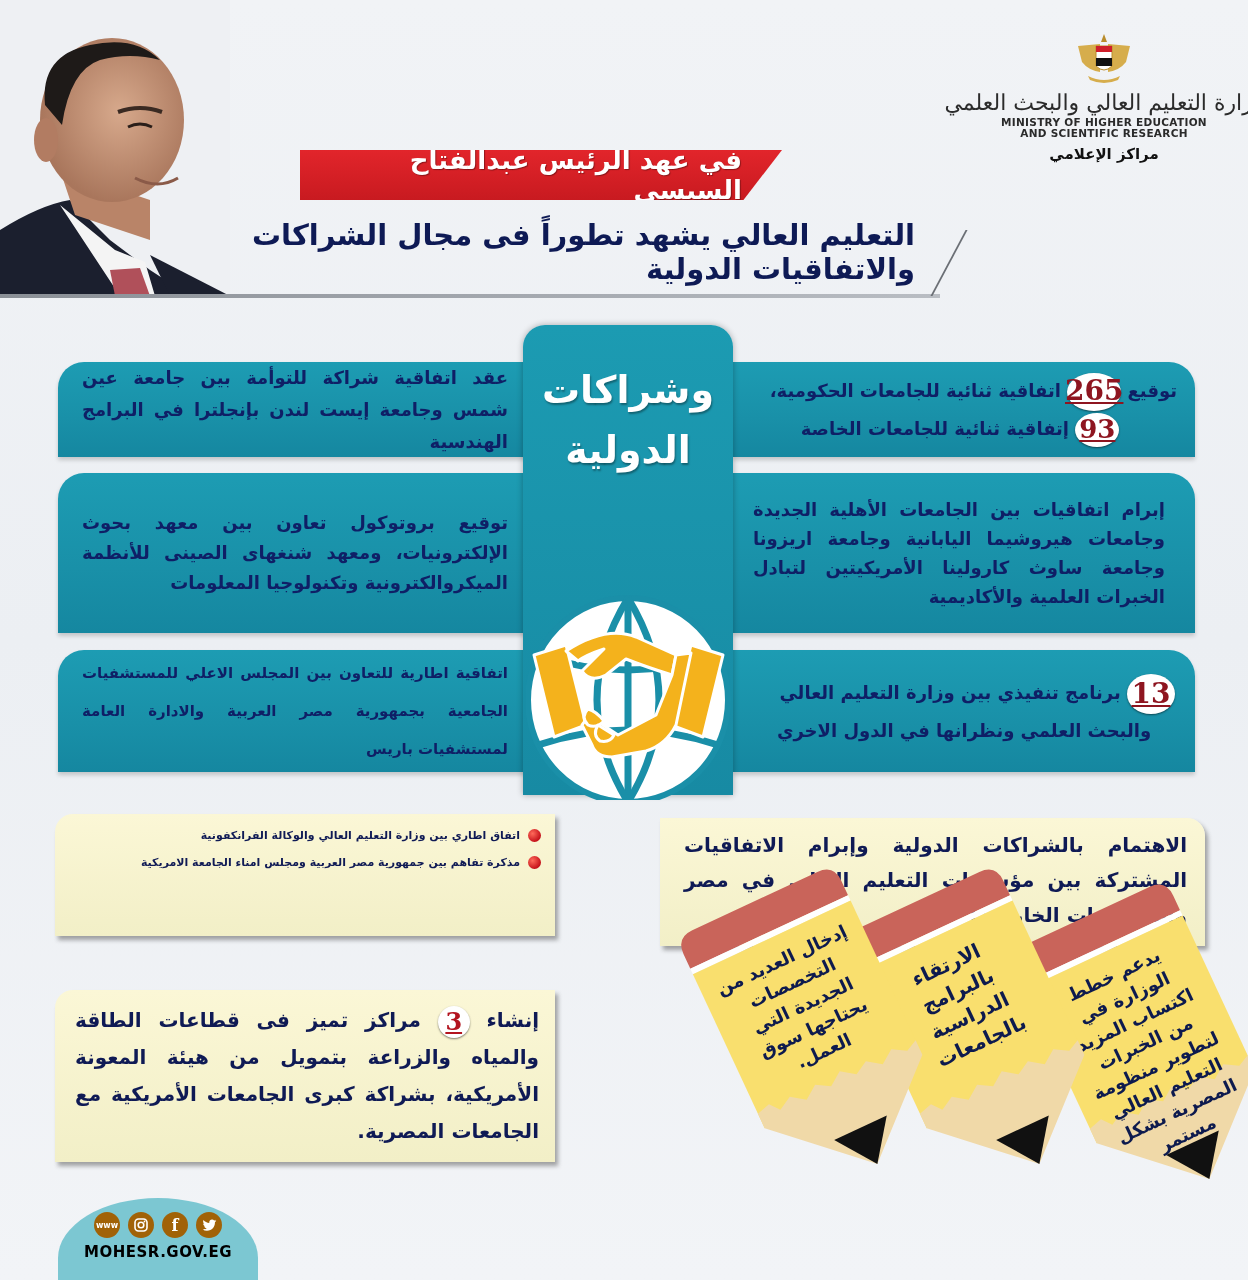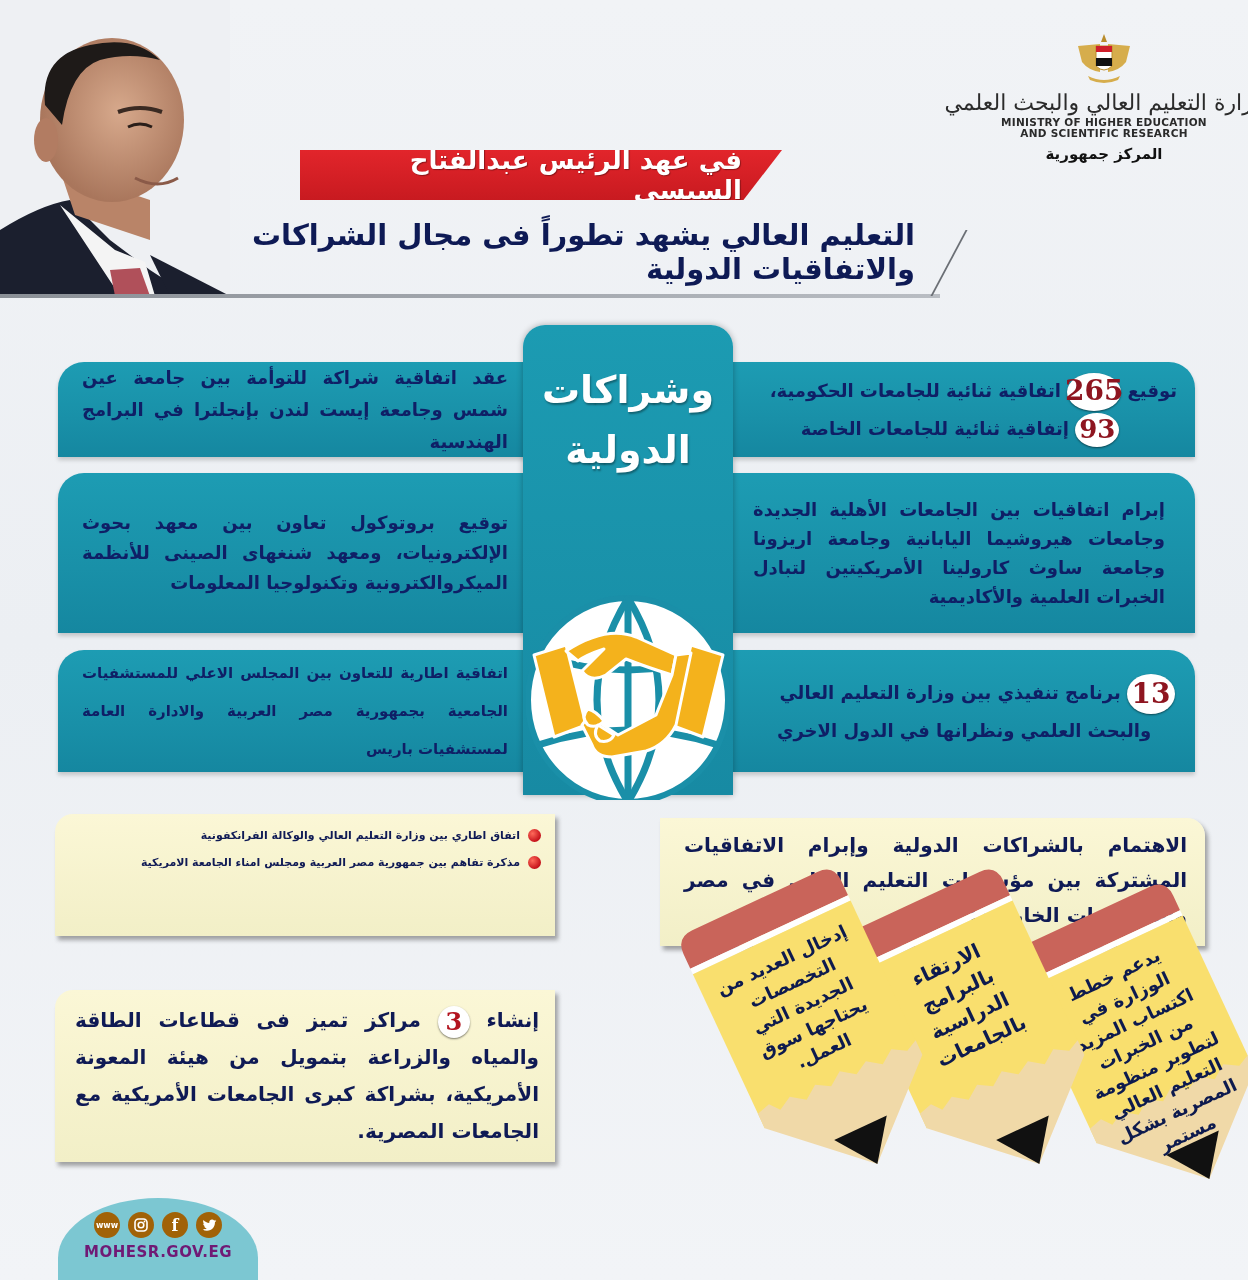--- a/index.html
+++ b/index.html
@@ -89,20 +89,21 @@
     left: 526px; top: 575px; width: 205px; height: 225px;
   }
 
   .num-badge {
     display: inline-flex; align-items: center; justify-content: center;
     background: #fff; color: #8e1520;
     font-family: "DejaVu Serif", serif; font-weight: bold;
     border-radius: 50%;
     box-shadow: 0 1px 2px rgba(0,0,0,.5);
     vertical-align: middle;
+    text-decoration: underline;
   }
 
   
   .cream {
     background: linear-gradient(180deg, #fbf7d6, #f2efc7);
     border-radius: 18px 0 0 0;
     box-shadow: 3px 4px 4px rgba(60,60,60,.45);
     color: #0f1a55; font-weight: bold;
   }
   .cream.tr { border-radius: 0 18px 0 0; }
@@ -128,21 +129,21 @@
     display: flex; flex-direction: column; align-items: center;
   }
   .social-row { display: flex; gap: 8px; margin-top: 14px; direction: ltr; }
   .social {
     width: 26px; height: 26px; border-radius: 50%;
     background: #a16207; color: #fff;
     display: flex; align-items: center; justify-content: center;
     font-size: 12px; font-weight: bold;
   }
   .site {
-    font-weight: bold; font-size: 15px; color: #701a75; margin-top: 5px;
+    font-weight: bold; font-size: 15px; color: #000000; margin-top: 5px;
     direction: ltr; letter-spacing: 0.5px;
   }
 </style>
 </head>
 <body>
 
 <div class="abs portrait">
   <svg viewBox="0 0 230 296">
     <defs>
       <radialGradient id="skin" cx="55%" cy="45%" r="55%">
@@ -188,21 +189,21 @@
     <path d="M22 14 L38 14 L38 34 Q30 42 22 34 Z" fill="#fff" stroke="#b98c2c"></path>
     <rect x="22" y="14" width="16" height="6" fill="#cf1f2a"></rect>
     <rect x="22" y="26" width="16" height="8" fill="#111"></rect>
     <path d="M14 44 Q30 52 46 44 L44 48 Q30 54 16 48 Z" fill="#d6ad4c"></path>
   </svg>
   <div class="ministry-ar">وزارة التعليم العالي والبحث العلمي</div>
   <div class="ministry-en">
     <div>MINISTRY OF HIGHER EDUCATION</div>
     <div>AND SCIENTIFIC RESEARCH</div>
   </div>
-  <div class="media-center">المركز جمهورية</div>
+  <div class="media-center">مراكز الإعلامي</div>
 </div>
 
 <div class="abs teal-box right" style="left:733px; top:362px; width:462px; height:95px; padding:0 18px 0 10px;">
   <div class="teal-text" style="text-align:right; font-size:18px;">
     <div style="white-space:nowrap;">
       <span>توقيع</span>
       <span class="num-badge" style="width:54px; height:38px; font-size:28px;">265</span>
       <span>اتفاقية ثنائية للجامعات الحكومية،</span>
     </div>
     <div style="text-align:center; margin-top:2px; white-space:nowrap;">

